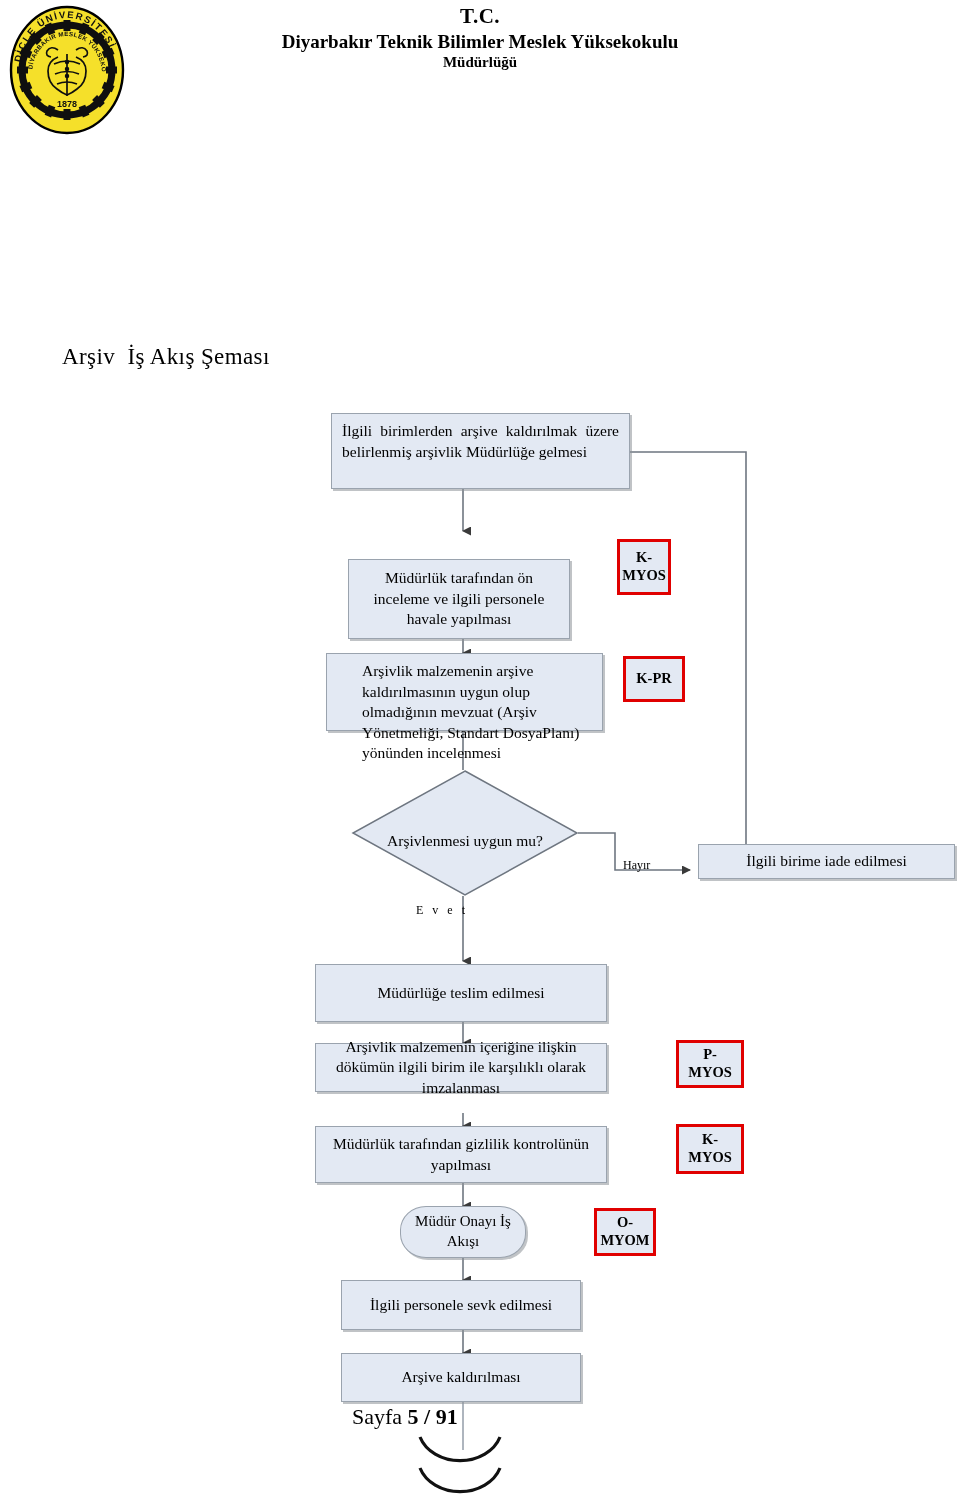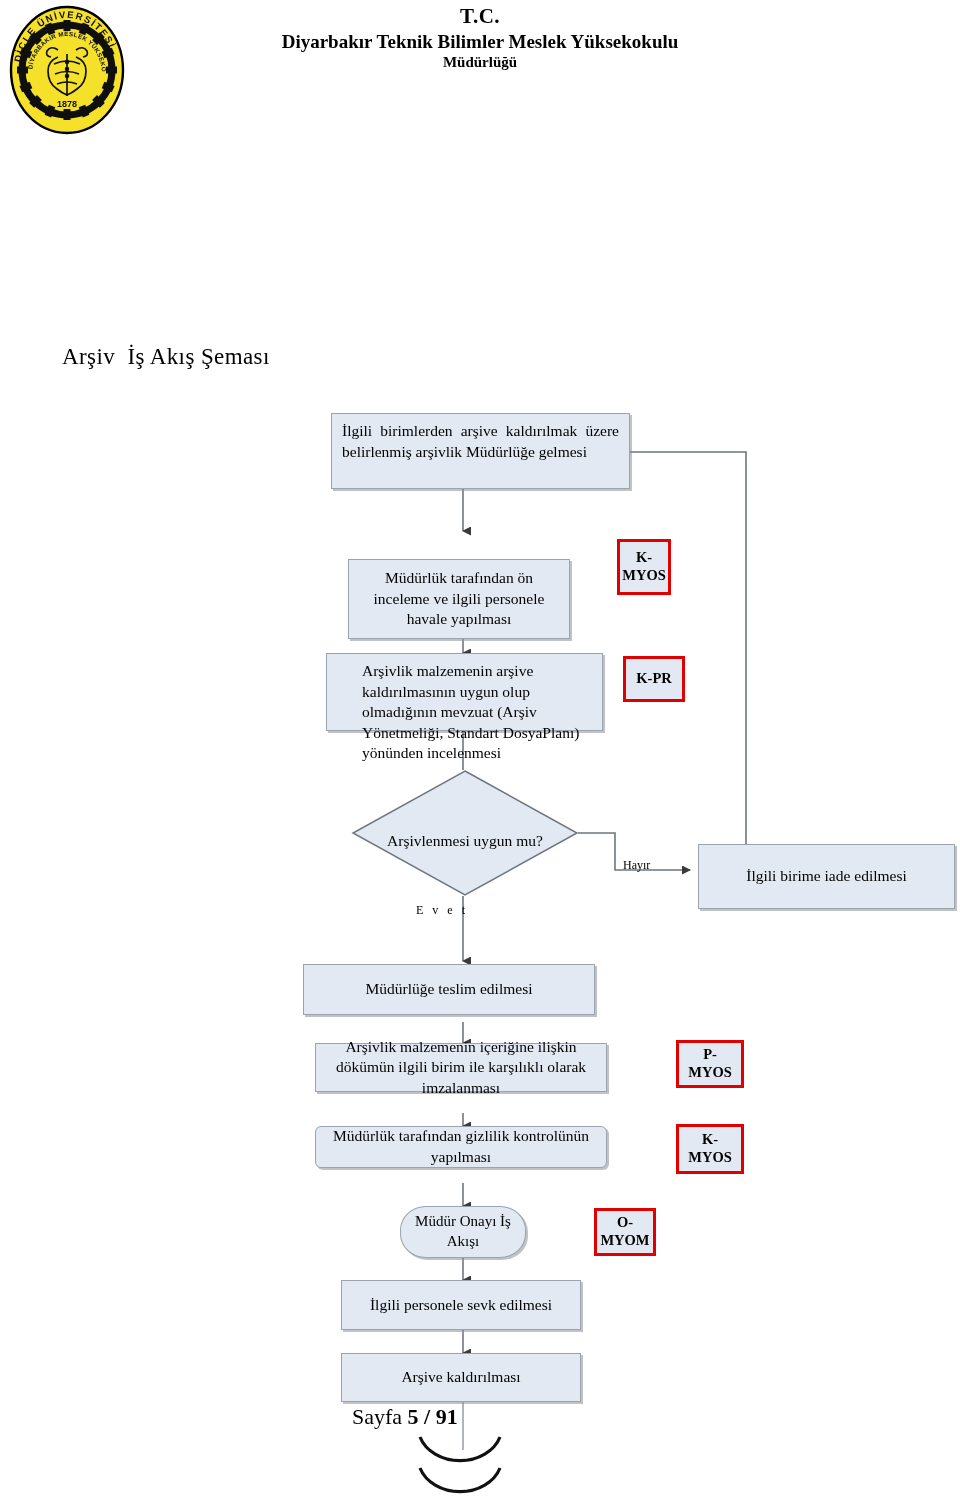--- a/index.html
+++ b/index.html
@@ -278,27 +278,27 @@
 
 <div class="node leftalign" style="left:326px; top:653px; width:277px; height:78px;padding-left:35px;">Arşivlik malzemenin arşive kaldırılmasının uygun olup olmadığının mevzuat (Arşiv Yönetmeliği, Standart DosyaPlanı) yönünden incelenmesi</div>
 
 <div class="diamond-wrap" style="left:352px; top:770px; width:226px; height:126px;">
   <svg width="226" height="126" viewBox="0 0 226 126">
     <polygon points="113,1 225,63 113,125 1,63" fill="#e3e9f3" stroke="#6e7680" stroke-width="1.5"></polygon>
   </svg>
   <div class="diamond-label">Arşivlenmesi uygun mu?</div>
 </div>
 
-<div class="node" style="left:698px; top:844px; width:257px; height:65px;">İlgili birime iade edilmesi</div>
-
-<div class="node" style="left:303px; top:964px; width:292px; height:51px;">Müdürlüğe teslim edilmesi</div>
+<div class="node" style="left:698px; top:844px; width:257px; height:35px;">İlgili birime iade edilmesi</div>
+
+<div class="node" style="left:315px; top:964px; width:292px; height:58px;">Müdürlüğe teslim edilmesi</div>
 
 <div class="node" style="left:315px; top:1043px; width:292px; height:49px;">Arşivlik malzemenin içeriğine ilişkin dökümün ilgili birim ile karşılıklı olarak imzalanması</div>
 
-<div class="node" style="left:315px; top:1126px; width:292px; height:42px;border-radius:6px;">Müdürlük tarafından gizlilik kontrolünün yapılması</div>
+<div class="node" style="left:315px; top:1126px; width:292px; height:57px;">Müdürlük tarafından gizlilik kontrolünün yapılması</div>
 
 <div class="node rounded" style="left:400px; top:1206px; width:126px; height:52px; font-size:15px;">Müdür  Onayı İş Akışı</div>
 
 <div class="node" style="left:341px; top:1280px; width:240px; height:50px;">İlgili personele sevk edilmesi</div>
 
 <div class="node" style="left:341px; top:1353px; width:240px; height:49px;">Arşive kaldırılması</div>
 
 <div class="edge-label" style="left:615px; top:858px;">Hayır</div>
 <div class="edge-label spaced" style="left:408px; top:903px;">E v e t</div>
 

